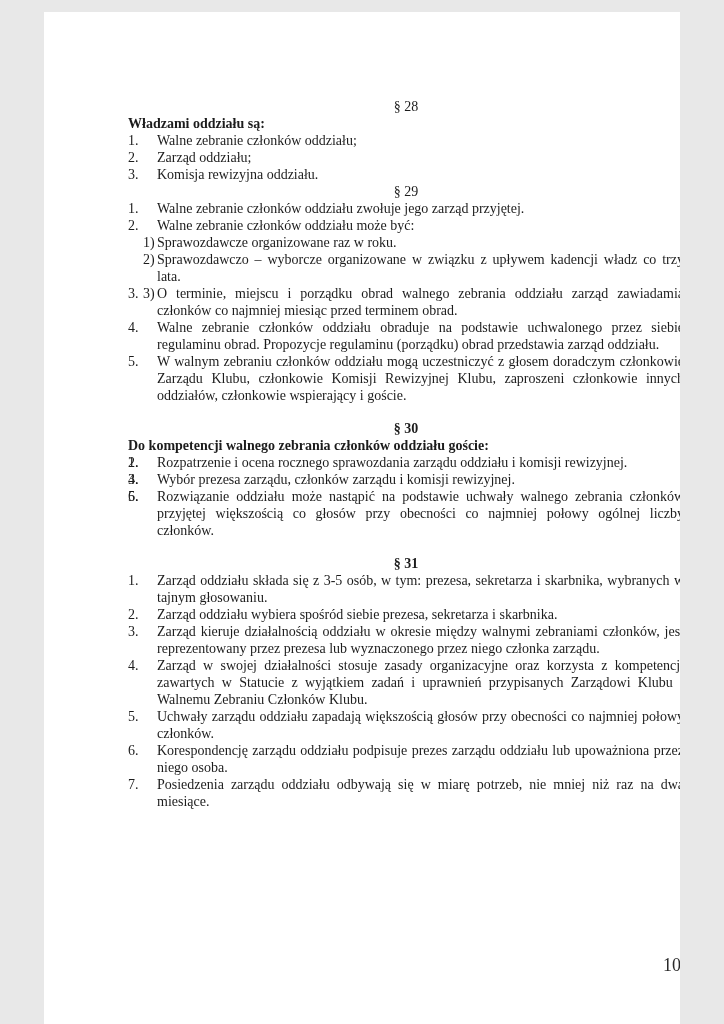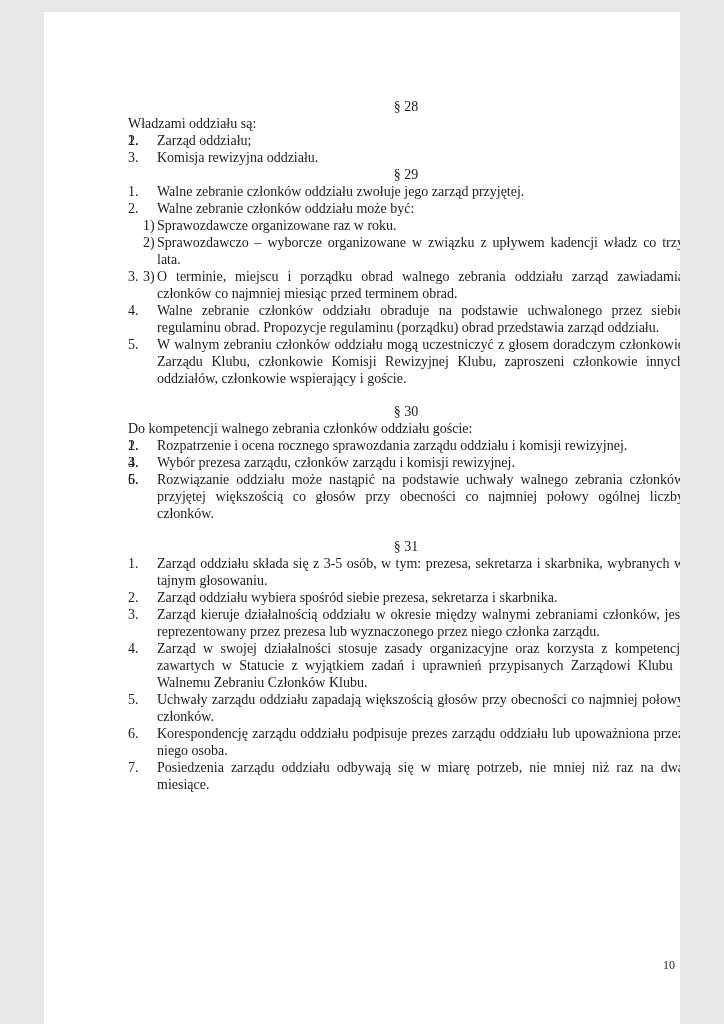--- a/index.html
+++ b/index.html
@@ -19,23 +19,25 @@
     position: absolute;
     left: 84px;
     top: 86px;
     width: 556px;
   }
   .section-heading {
     text-align: center;
   }
   .section.spaced .section-heading {
     margin-top: 16px;
+    font-weight: bold;
   }
   .section-intro {
     text-align: left;
+    font-weight: bold;
   }
   .doc-item {
     position: relative;
     padding-left: 29px;
     text-align: justify;
   }
   .doc-item > .item-num {
     position: absolute;
     left: 0;
     top: 0;
@@ -47,35 +49,36 @@
   }
   .doc-subitem > .item-num {
     position: absolute;
     left: 15px;
     top: 0;
   }
   .page-number {
     position: absolute;
     left: 619px;
     top: 945px;
-    font-size: 12px;
+    font-size: 18px;
     color: #2a2a2a;
   }
 </style>
 </head>
 <body>
 
 <div class="page">
   <div class="content">
 
     <div class="section">
       <div class="section-heading">§ 28</div>
       <div class="section-intro">Władzami oddziału są:</div>
       <div class="doc-item">
         <span class="item-num">1.</span>
+        <span class="item-text">Walne zebranie członków oddziału;</span>
       </div>
       <div class="doc-item">
         <span class="item-num">2.</span>
         <span class="item-text">Zarząd oddziału;</span>
       </div>
       <div class="doc-item">
         <span class="item-num">3.</span>
         <span class="item-text">Komisja rewizyjna oddziału.</span>
       </div>
     </div>

